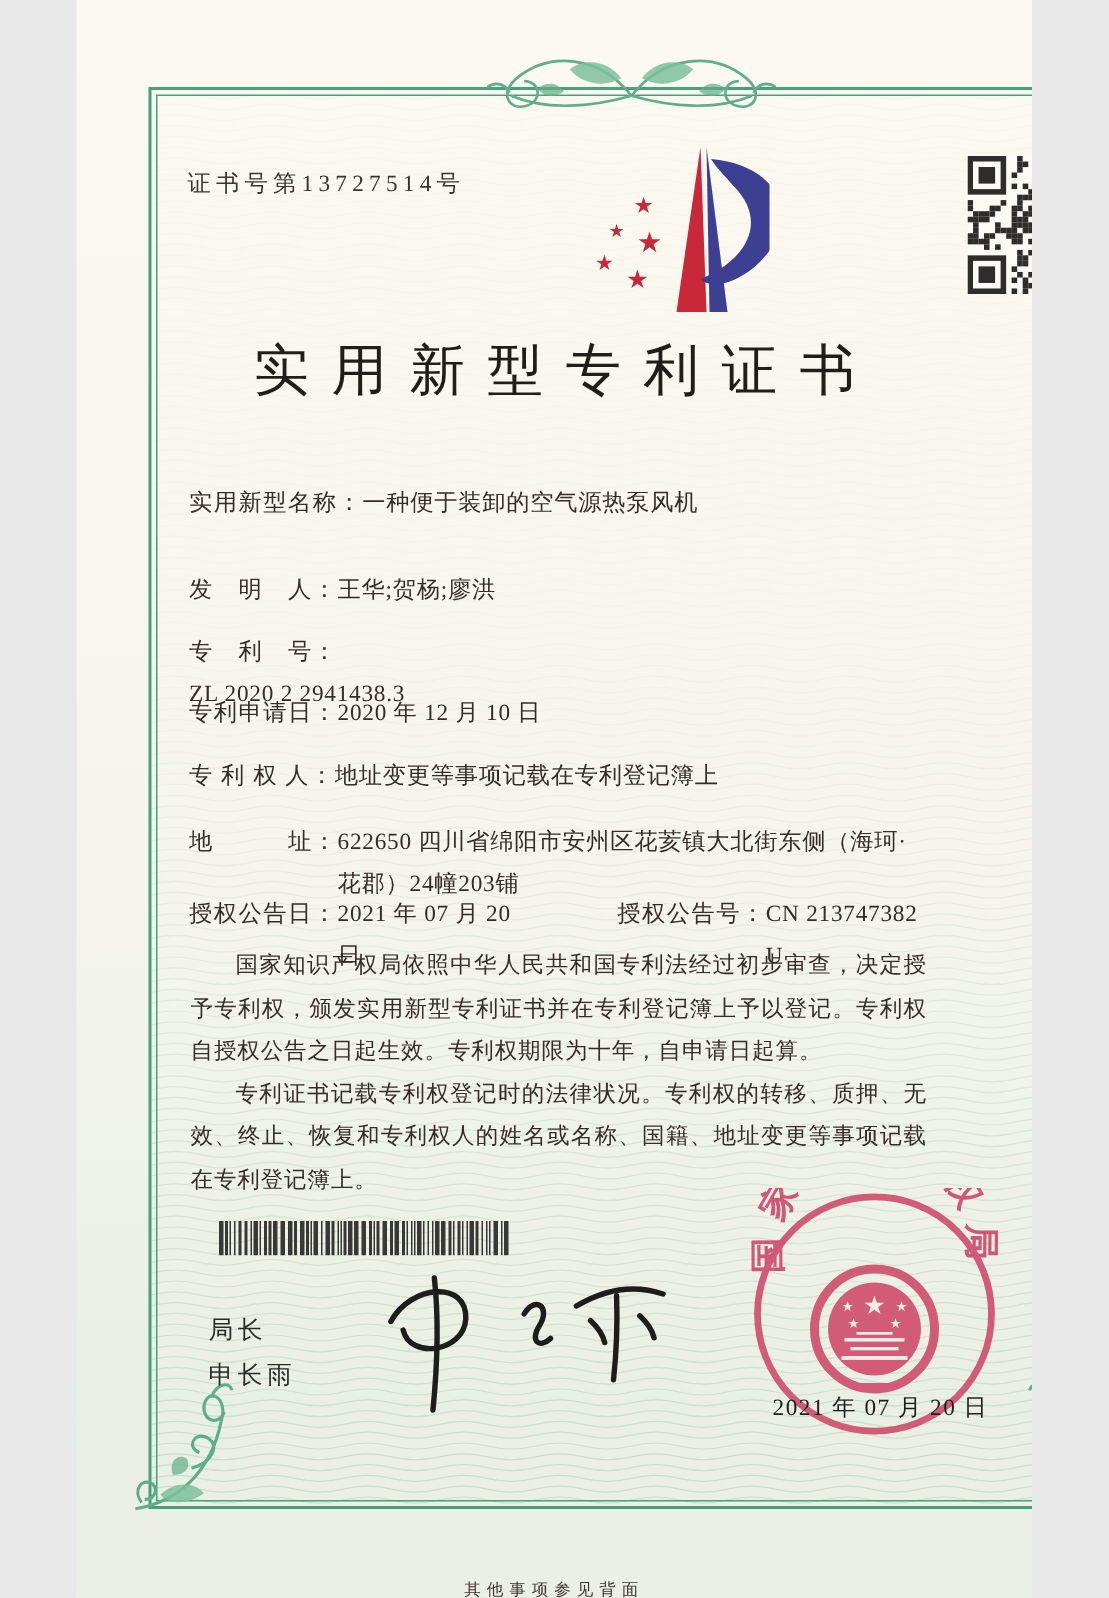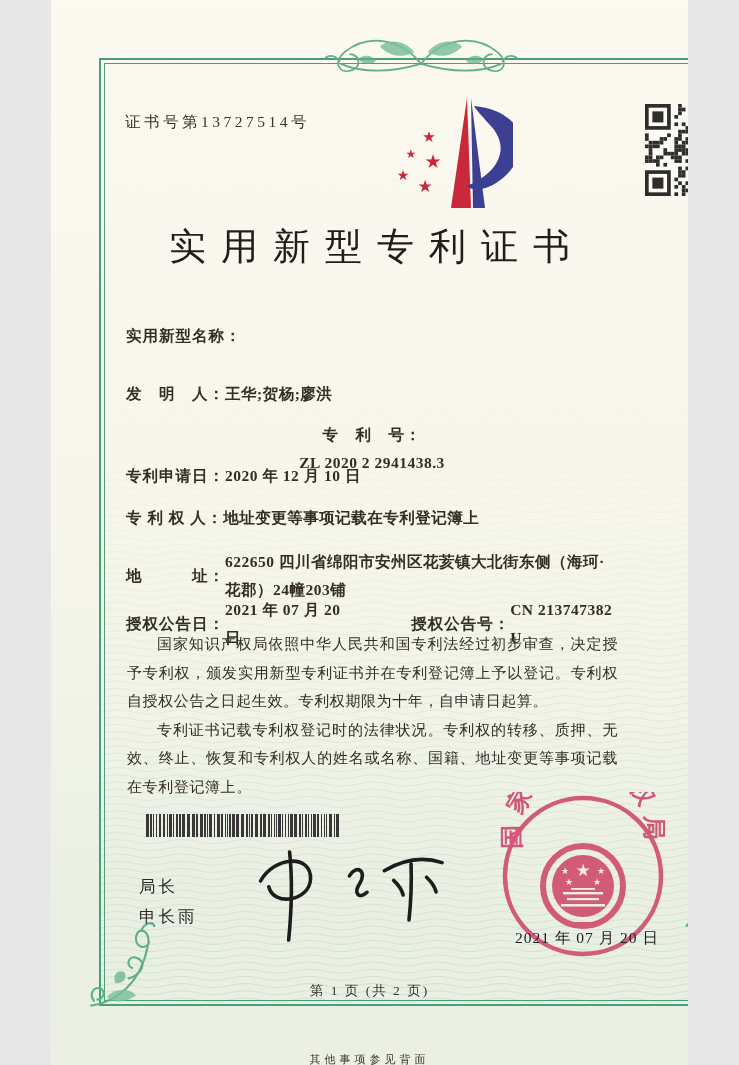--- a/index.html
+++ b/index.html
@@ -14,22 +14,22 @@
   .frame-inner{position:absolute; left:3px; top:3px; right:3px; bottom:3px; border:1px solid #47a079;}
   .content{position:absolute; inset:0; z-index:3;}
 
   .cert-no{position:absolute; left:74px; top:112px; font-size:15.5px; letter-spacing:3.5px; color:#3a342c;}
   .logo{position:absolute; left:330px; top:96px; width:132px; height:122px;}
   .qr{position:absolute; left:594px; top:104px; width:92px; height:92px;}
   .title{position:absolute; left:0; right:0; top:222px; text-align:center;
          font-size:37px; letter-spacing:15px; padding-left:15px; color:#211d18; font-weight:500;}
 
   .fields{position:absolute; left:0; top:0; width:100%;}
-  .field-row{position:absolute; left:75px; right:70px; display:flex; align-items:center;
-             font-size:15.5px; line-height:1.8; color:#332d25;font-weight:bold;}
+  .field-row{position:absolute; left:75px; right:70px; display:flex; align-items:flex-start;
+             font-size:15.5px; line-height:1.8; color:#332d25;}
   .flabel{white-space:pre; flex:0 0 auto; letter-spacing:1px;}
   .fvalue{letter-spacing:0.5px;}
   .r0{top:322px;} .r1{top:380px;} .r2{top:421px;flex-direction:column;} .r3{top:462px;} .r4{top:504px;}
   .r5{top:548px;} .r5 .fvalue{max-width:445px;}
   .r6{top:596px;}
   .flabel2{white-space:pre; margin-left:62px; letter-spacing:1px;}
 
   .paragraphs{position:absolute; left:76px; right:70px; top:630px; font-size:15px; line-height:1.9;
               color:#332d25; text-align:justify; letter-spacing:0.6px;}
   .paragraphs p{margin:0; text-indent:2em;}
@@ -463,20 +463,21 @@
         <rect x="0" y="66.24000000000001" width="25.76" height="25.76" fill="#2e2d2b"></rect>
         <rect x="3.68" y="69.92000000000002" width="18.400000000000002" height="18.400000000000002" fill="#fbfaf4"></rect>
         <rect x="7.36" y="73.60000000000001" width="11.040000000000001" height="11.040000000000001" fill="#2e2d2b"></rect>
       </svg>
 
     <div class="title">实用新型专利证书</div>
 
     <div class="fields" id="fields">
         <div class="field-row r0">
           <span class="flabel">实用新型名称：</span>
+          <span class="fvalue">一种便于装卸的空气源热泵风机</span>
         </div>
         <div class="field-row r1">
           <span class="flabel">发　明　人：</span>
           <span class="fvalue">王华;贺杨;廖洪</span>
         </div>
         <div class="field-row r2">
           <span class="flabel">专　利　号：</span>
           <span class="fvalue">ZL 2020 2 2941438.3</span>
         </div>
         <div class="field-row r3">
@@ -597,16 +598,15 @@
           <rect x="64" y="100" width="40" height="2.4"></rect>
           <rect x="68" y="106" width="32" height="2.2"></rect>
           <rect x="62" y="112" width="44" height="2.6"></rect>
           <rect x="72" y="96" width="24" height="1.8"></rect>
         </g>
         <rect x="74" y="130" width="20" height="5" fill="#d0506f"></rect>
       </g>
     </svg>
     <div class="seal-date">2021 年 07 月 20 日</div>
 
-    <div class="page-info">第 1 页 (共 2 页)</div>
     <div class="back-note">其他事项参见背面</div>
   </div>
 </div>
 
 </body></html>

